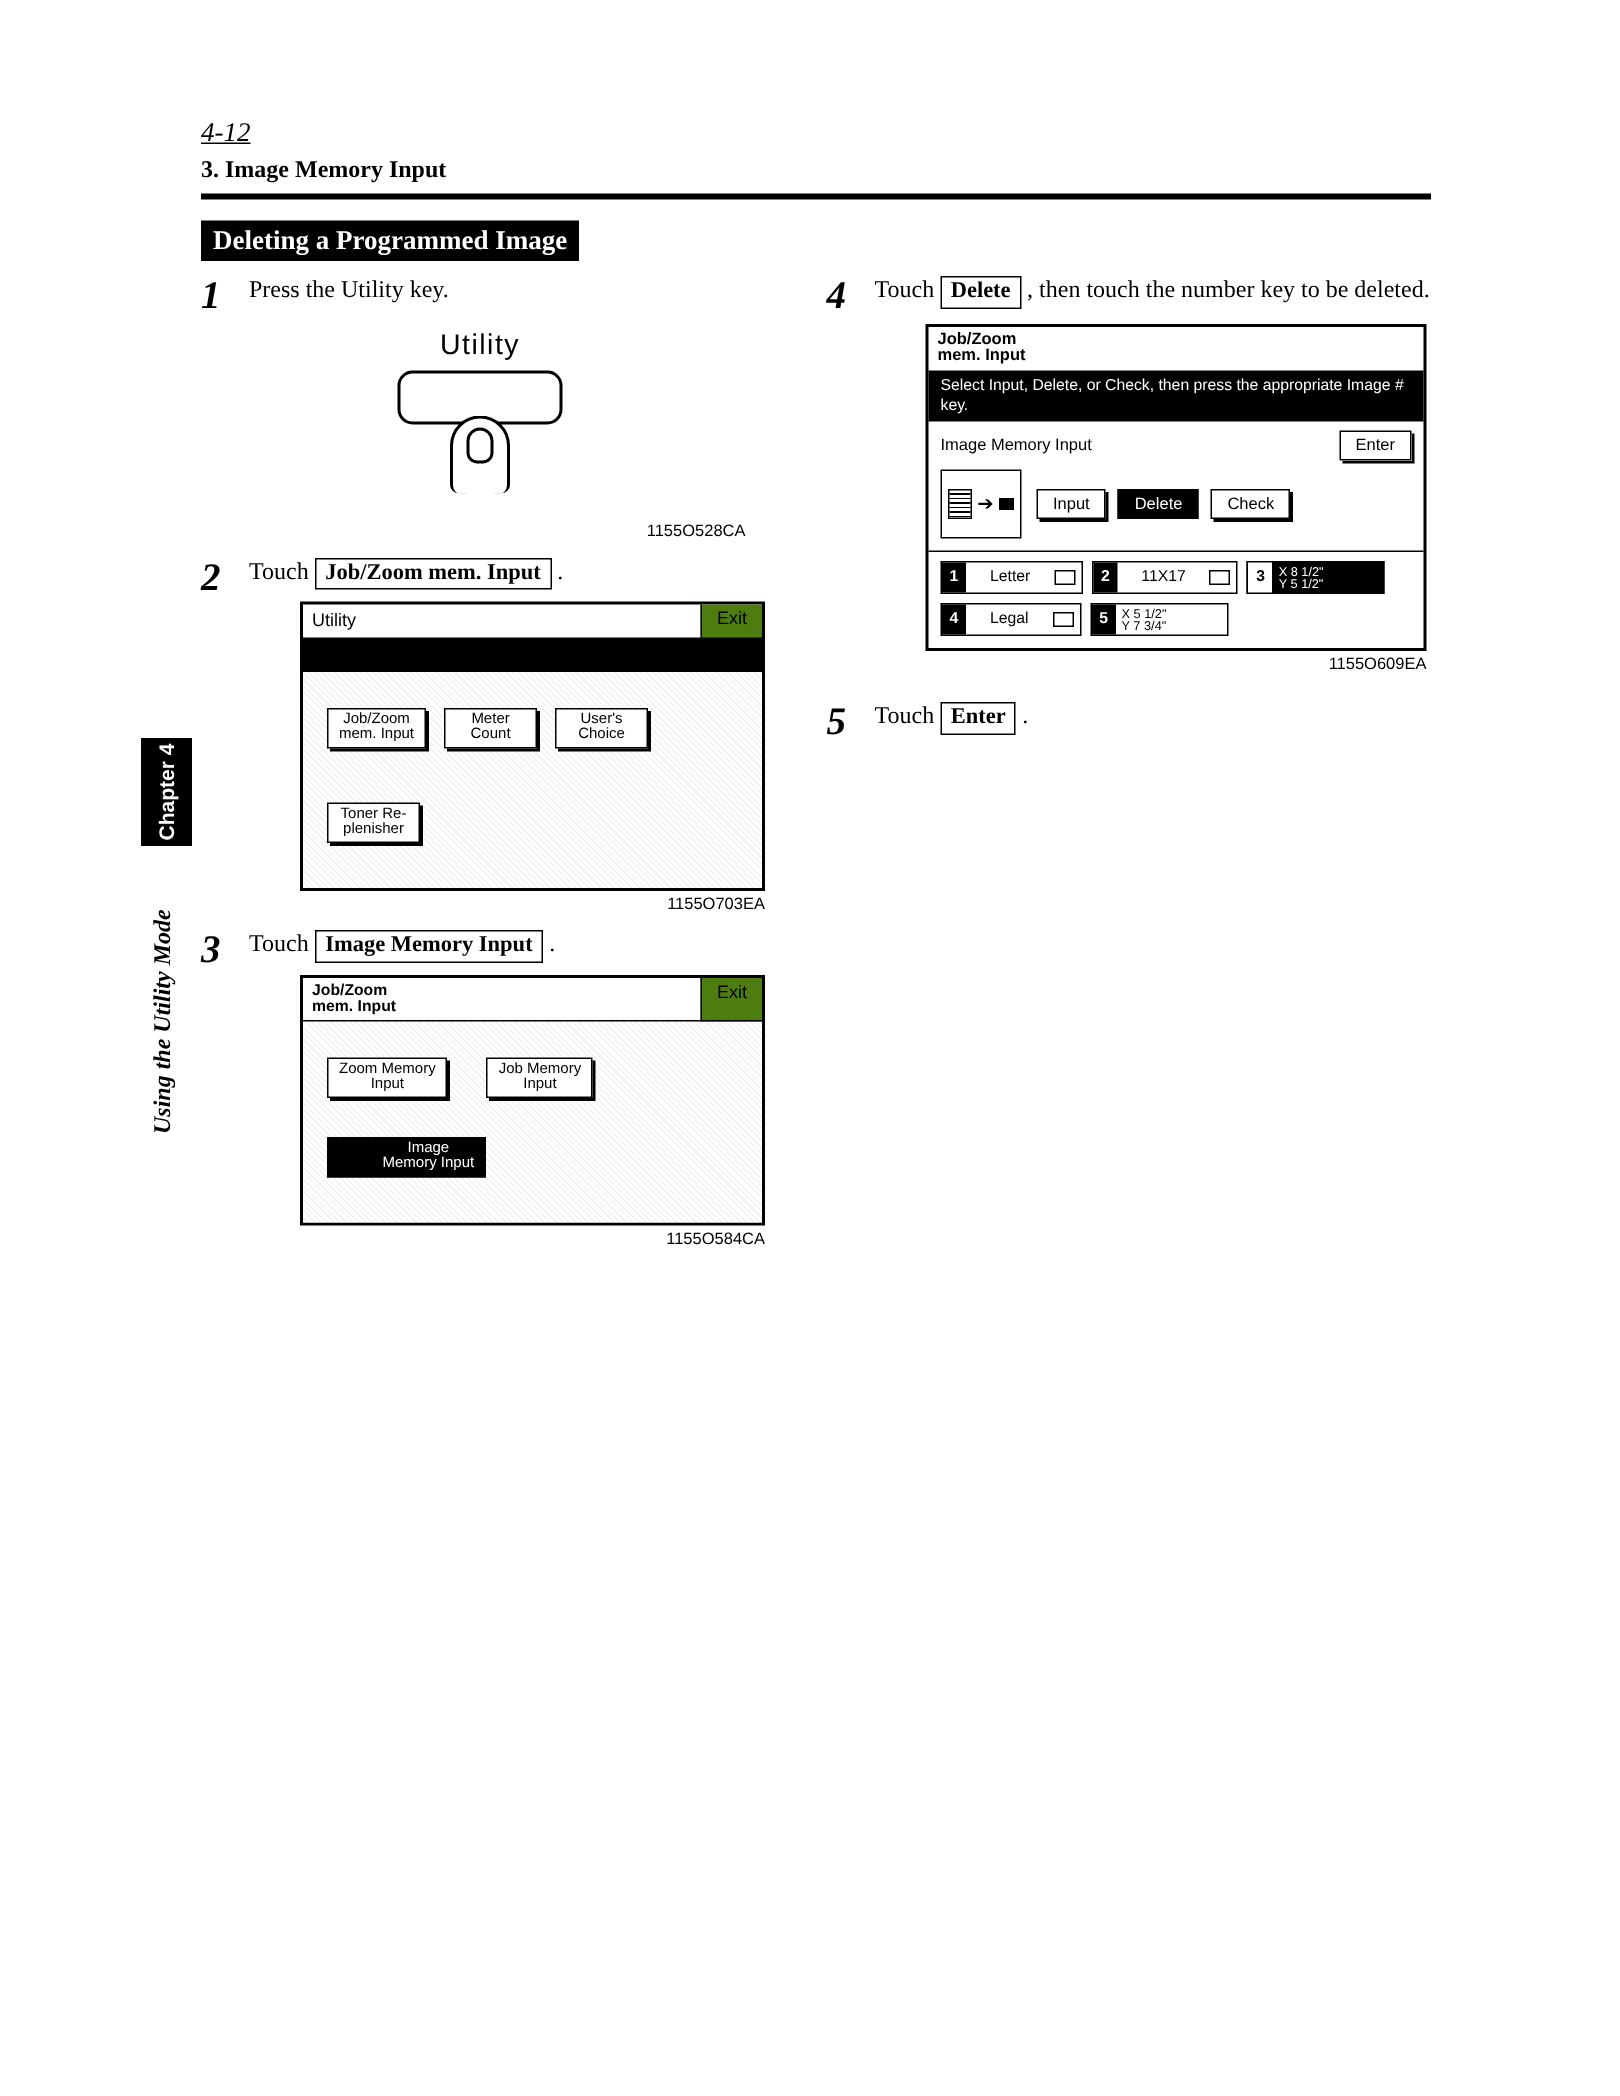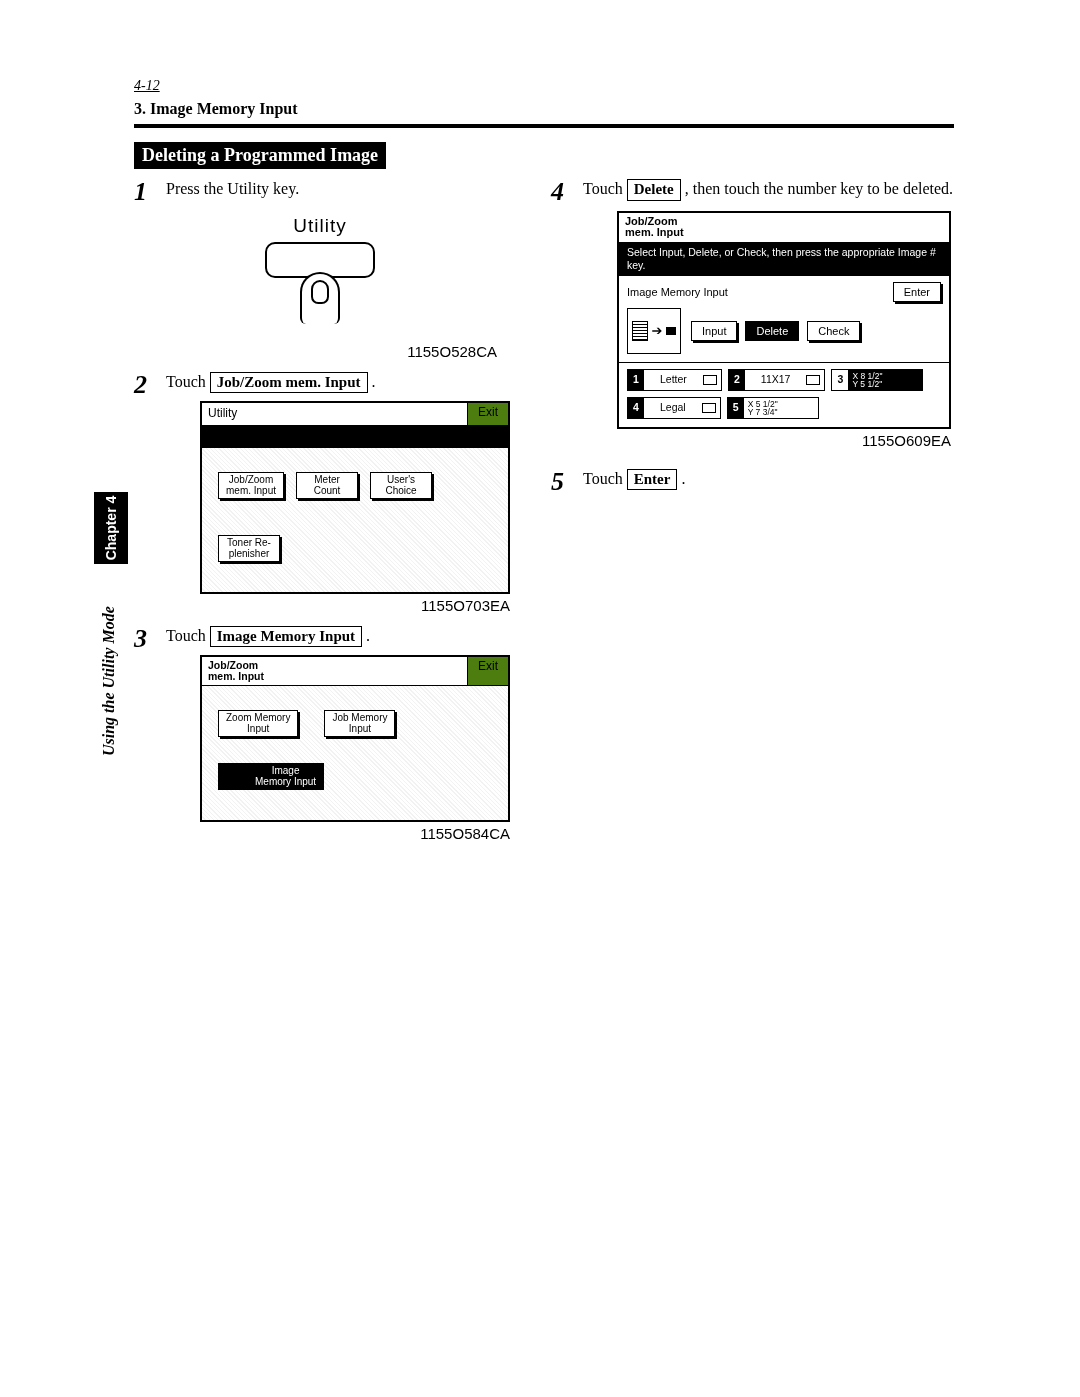--- a/index.html
+++ b/index.html
@@ -15,21 +15,21 @@
     position: absolute;
     left: 134px;
     top: 78px;
     width: 820px;
   }
   .page-top {
     margin-bottom: 4px;
   }
   .page-num {
     font-style: italic;
-    font-size: 14px;
+    font-size: 18px;
     text-decoration: underline;
   }
   .section-label {
     font-weight: bold;
     font-size: 16px;
     margin-top: 6px;
   }
   .rule-thick {
     border: none;
     border-top: 4px solid #000;
@@ -119,21 +119,21 @@
     position: absolute;
     top: 8px;
     left: 11px;
     width: 18px;
     height: 24px;
     border: 2px solid #000;
     border-radius: 10px 10px 8px 8px;
   }
   .img-code {
     font-family: Arial, sans-serif;
-    font-size: 15px;
+    font-size: 11px;
     text-align: right;
     color: #000;
     margin-top: 2px;
   }
   
   .screen {
     border: 2px solid #000;
     background: #fff;
     font-family: Arial, sans-serif;
     font-size: 12px;

